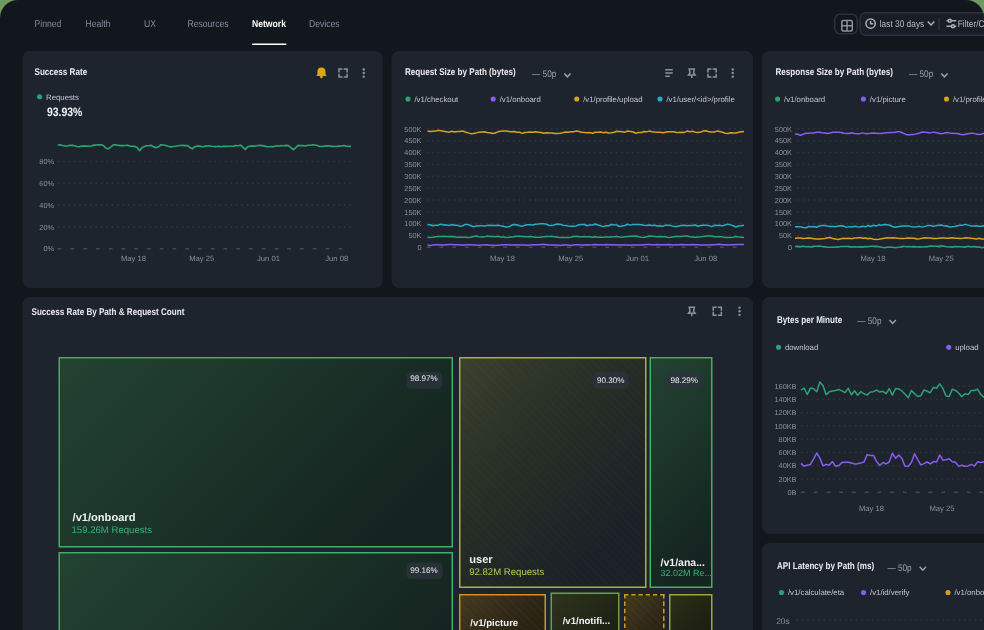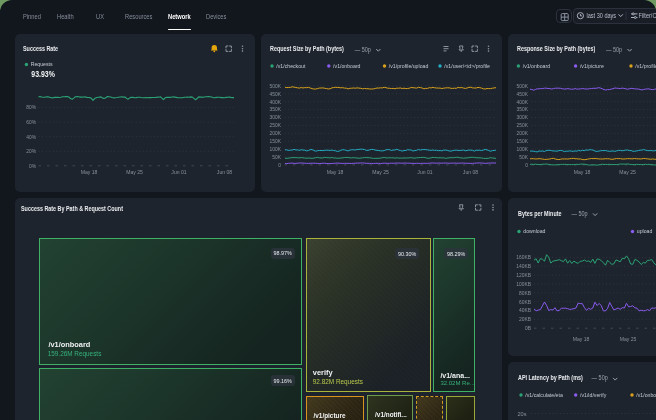--- a/index.html
+++ b/index.html
@@ -220,21 +220,21 @@
 <div class="tm" style="left:291.2px;top:198.1px;width:58.5px;height:62px;border:1px solid #d8921e;background:repeating-linear-gradient(45deg, rgba(220,160,50,0.05) 0 0.7px, transparent 0.7px 3.5px),linear-gradient(135deg, #43391f 0%, #2d2615 45%, #1b1710 100%);"></div>
 <div class="tm" style="left:352.7px;top:196.5px;width:46.3px;height:63px;border:1px solid #6f9c48;background:linear-gradient(135deg, #2e341f 0%, #1f2415 50%, #151a0e 100%);"></div>
 <div class="tm" style="left:401.1px;top:197.5px;width:27.9px;height:62px;border:1px dashed #cf9c22;background:repeating-linear-gradient(45deg, rgba(220,160,50,0.05) 0 0.7px, transparent 0.7px 3.5px),linear-gradient(135deg, #43391f 0%, #2d2615 45%, #1b1710 100%);"></div>
 <div class="tm" style="left:431.4px;top:197.5px;width:28.7px;height:62px;border:1px solid #9aa838;background:linear-gradient(135deg, #2c2f18 0%, #1d2012 50%, #14160d 100%);"></div>
 <div class="badge" style="left:256px;top:49.5px;">98.97%</div>
 <div class="badge" style="left:380.5px;top:50px;">90.30%</div>
 <div class="badge" style="left:429.5px;top:50px;">98.29%</div>
 <div class="badge" style="left:256px;top:177.4px;">99.16%</div>
 <div class="tlabel" style="left:33.9px;top:141.6px;font-size:7.4px;">/v1/onboard</div>
 <div class="tsub" style="left:33.2px;top:152px;font-size:6.4px;color:#36b17c;">159.26M Requests</div>
-<div class="tlabel" style="left:298.3px;top:169.8px;font-size:7.4px;">verify</div>
+<div class="tlabel" style="left:298.3px;top:169.8px;font-size:7.4px;">user</div>
 <div class="tsub" style="left:298.3px;top:179.6px;font-size:6.4px;color:#b8c94c;">92.82M Requests</div>
 <div class="tlabel" style="left:425.9px;top:173.6px;font-size:7px;">/v1/ana...</div>
 <div class="tsub" style="left:425.9px;top:182.2px;font-size:6px;color:#36b17c;">32.02M Re...</div>
 <div class="tlabel" style="left:299px;top:213.5px;font-size:6.4px;">/v1/picture</div>
 <div class="tlabel" style="left:360.6px;top:213px;font-size:6.4px;">/v1/notifi...</div>
 </div>
 <div class="card" style="left:508px;top:198px;width:240.5px;height:157.5px;">
 <div class="ctitle" style="left:9.7px;top:12px;">Bytes per Minute</div>
 <svg width="240.5" height="157.5" style="position:absolute;left:0;top:0;">
 <g transform="translate(63.5,17.9) scale(0.86,1)">

